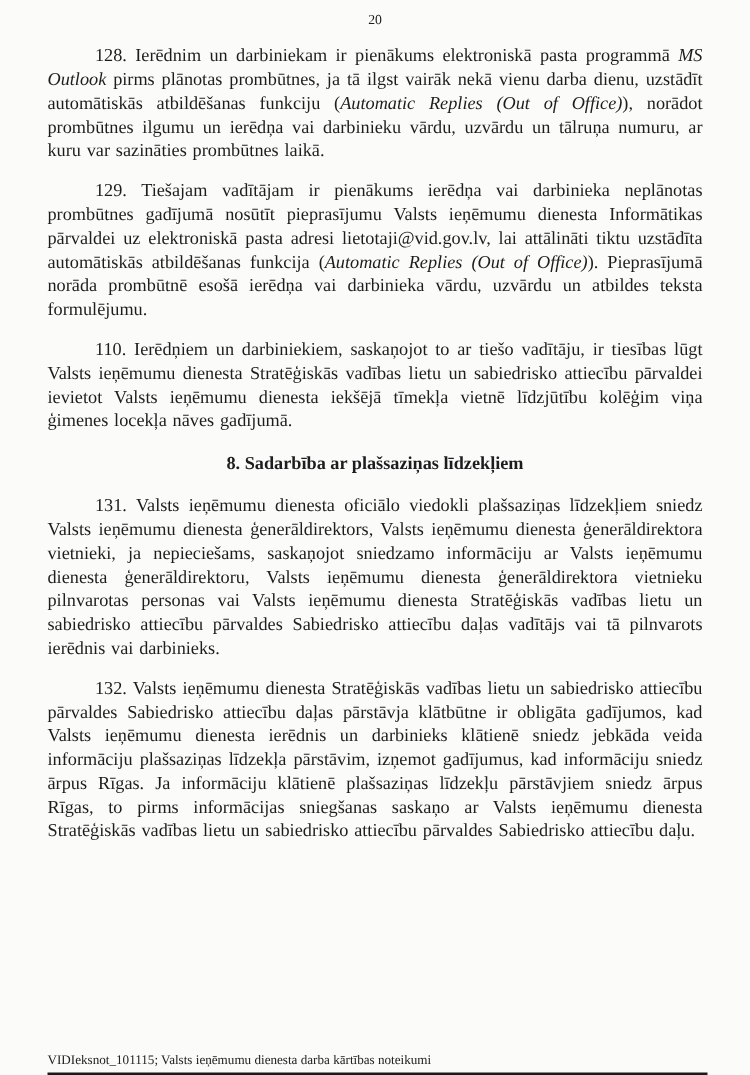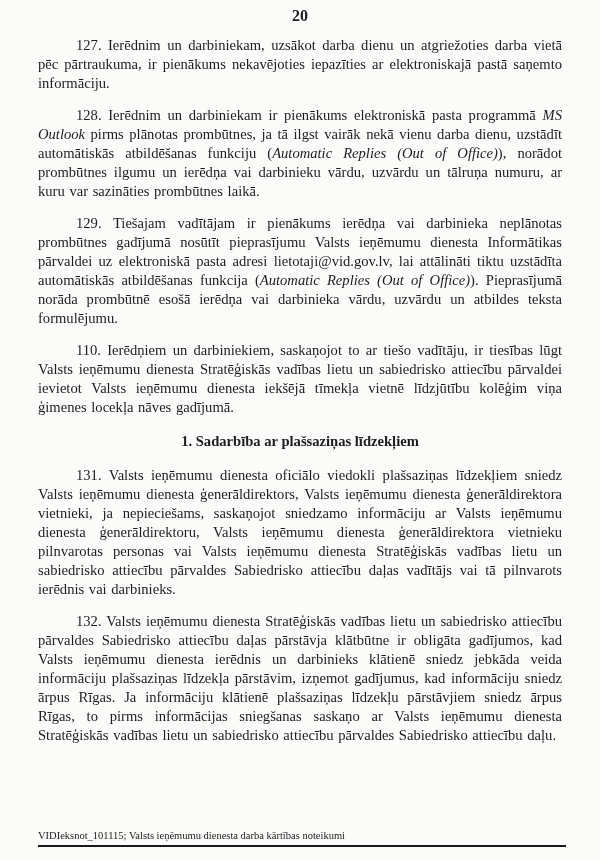--- a/index.html
+++ b/index.html
@@ -14,24 +14,23 @@
   }
   .page {
     box-sizing: border-box;
     width: 600px;
     height: 860px;
     padding: 8px 38px 0 38px;
     position: relative;
   }
   .page-number {
     text-align: center;
-    font-size: 16px;
+    font-size: 11px;
     line-height: 16px;
     margin: 0 0 12px 0;
-    font-weight: bold;
   }
   .doc-body { }
   .doc-para {
     font-size: 14.6px;
     line-height: 19px;
     text-align: justify;
     margin: 0 0 13px 0;
     word-spacing: 1px;
   }
   .doc-para.indent { text-indent: 38px; }
@@ -40,44 +39,43 @@
     line-height: 19px;
     font-weight: bold;
     text-align: center;
     margin: 15px 0 15px 0;
   }
   .doc-para em { font-style: italic; }
   .footer {
     position: absolute;
     left: 38px;
     right: 34px;
-    bottom: 13px;
+    bottom: 0;
   }
   .footer-text {
     font-size: 10.5px;
     line-height: 13px;
     color: #222;
   }
   .footer-line {
     height: 0;
     border-top: 2px solid #1a1a1a;
     margin-top: 3px;
   }
 </style>
 </head>
 <body>
 
 <div class="page">
   <div class="page-number">20</div>
   <div class="doc-body">
-      <p class="doc-para indent"><span>127. Ierēdnim un darbiniekam, uzsākot darba dienu un atgriežoties darba vietā pēc pārtraukuma, ir pienākums nekavējoties iepazīties ar elektroniskajā pastā saņemto informāciju.</span></p>
       <p class="doc-para indent"><span>128. Ierēdnim un darbiniekam ir pienākums elektroniskā pasta programmā </span><em>MS Outlook</em><span> pirms plānotas prombūtnes, ja tā ilgst vairāk nekā vienu darba dienu, uzstādīt automātiskās atbildēšanas funkciju (</span><em>Automatic Replies (Out of Office)</em><span>), norādot prombūtnes ilgumu un ierēdņa vai darbinieku vārdu, uzvārdu un tālruņa numuru, ar kuru var sazināties prombūtnes laikā.</span></p>
       <p class="doc-para indent"><span>129. Tiešajam vadītājam ir pienākums ierēdņa vai darbinieka neplānotas prombūtnes gadījumā nosūtīt pieprasījumu Valsts ieņēmumu dienesta Informātikas pārvaldei uz elektroniskā pasta adresi lietotaji@vid.gov.lv, lai attālināti tiktu uzstādīta automātiskās atbildēšanas funkcija (</span><em>Automatic Replies (Out of Office)</em><span>). Pieprasījumā norāda prombūtnē esošā ierēdņa vai darbinieka vārdu, uzvārdu un atbildes teksta formulējumu.</span></p>
       <p class="doc-para indent"><span>110. Ierēdņiem un darbiniekiem, saskaņojot to ar tiešo vadītāju, ir tiesības lūgt Valsts ieņēmumu dienesta Stratēģiskās vadības lietu un sabiedrisko attiecību pārvaldei ievietot Valsts ieņēmumu dienesta iekšējā tīmekļa vietnē līdzjūtību kolēģim viņa ģimenes locekļa nāves gadījumā.</span></p>
-      <h2 class="doc-heading"><span>1. Sadarbība ar plašsaziņas līdzekļiem</span></h2>
+      <h2 class="doc-heading"><span>8. Sadarbība ar plašsaziņas līdzekļiem</span></h2>
       <p class="doc-para indent"><span>131. Valsts ieņēmumu dienesta oficiālo viedokli plašsaziņas līdzekļiem sniedz Valsts ieņēmumu dienesta ģenerāldirektors, Valsts ieņēmumu dienesta ģenerāldirektora vietnieki, ja nepieciešams, saskaņojot sniedzamo informāciju ar Valsts ieņēmumu dienesta ģenerāldirektoru, Valsts ieņēmumu dienesta ģenerāldirektora vietnieku pilnvarotas personas vai Valsts ieņēmumu dienesta Stratēģiskās vadības lietu un sabiedrisko attiecību pārvaldes Sabiedrisko attiecību daļas vadītājs vai tā pilnvarots ierēdnis vai darbinieks.</span></p>
       <p class="doc-para indent"><span>132. Valsts ieņēmumu dienesta Stratēģiskās vadības lietu un sabiedrisko attiecību pārvaldes Sabiedrisko attiecību daļas pārstāvja klātbūtne ir obligāta gadījumos, kad Valsts ieņēmumu dienesta ierēdnis un darbinieks klātienē sniedz jebkāda veida informāciju plašsaziņas līdzekļa pārstāvim, izņemot gadījumus, kad informāciju sniedz ārpus Rīgas. Ja informāciju klātienē plašsaziņas līdzekļu pārstāvjiem sniedz ārpus Rīgas, to pirms informācijas sniegšanas saskaņo ar Valsts ieņēmumu dienesta Stratēģiskās vadības lietu un sabiedrisko attiecību pārvaldes Sabiedrisko attiecību daļu.</span></p>
     </div>
   <div class="footer">
     <div class="footer-text">VIDIeksnot_101115; Valsts ieņēmumu dienesta darba kārtības noteikumi</div>
     <div class="footer-line"></div>
   </div>
 </div>
 
 </body></html>

